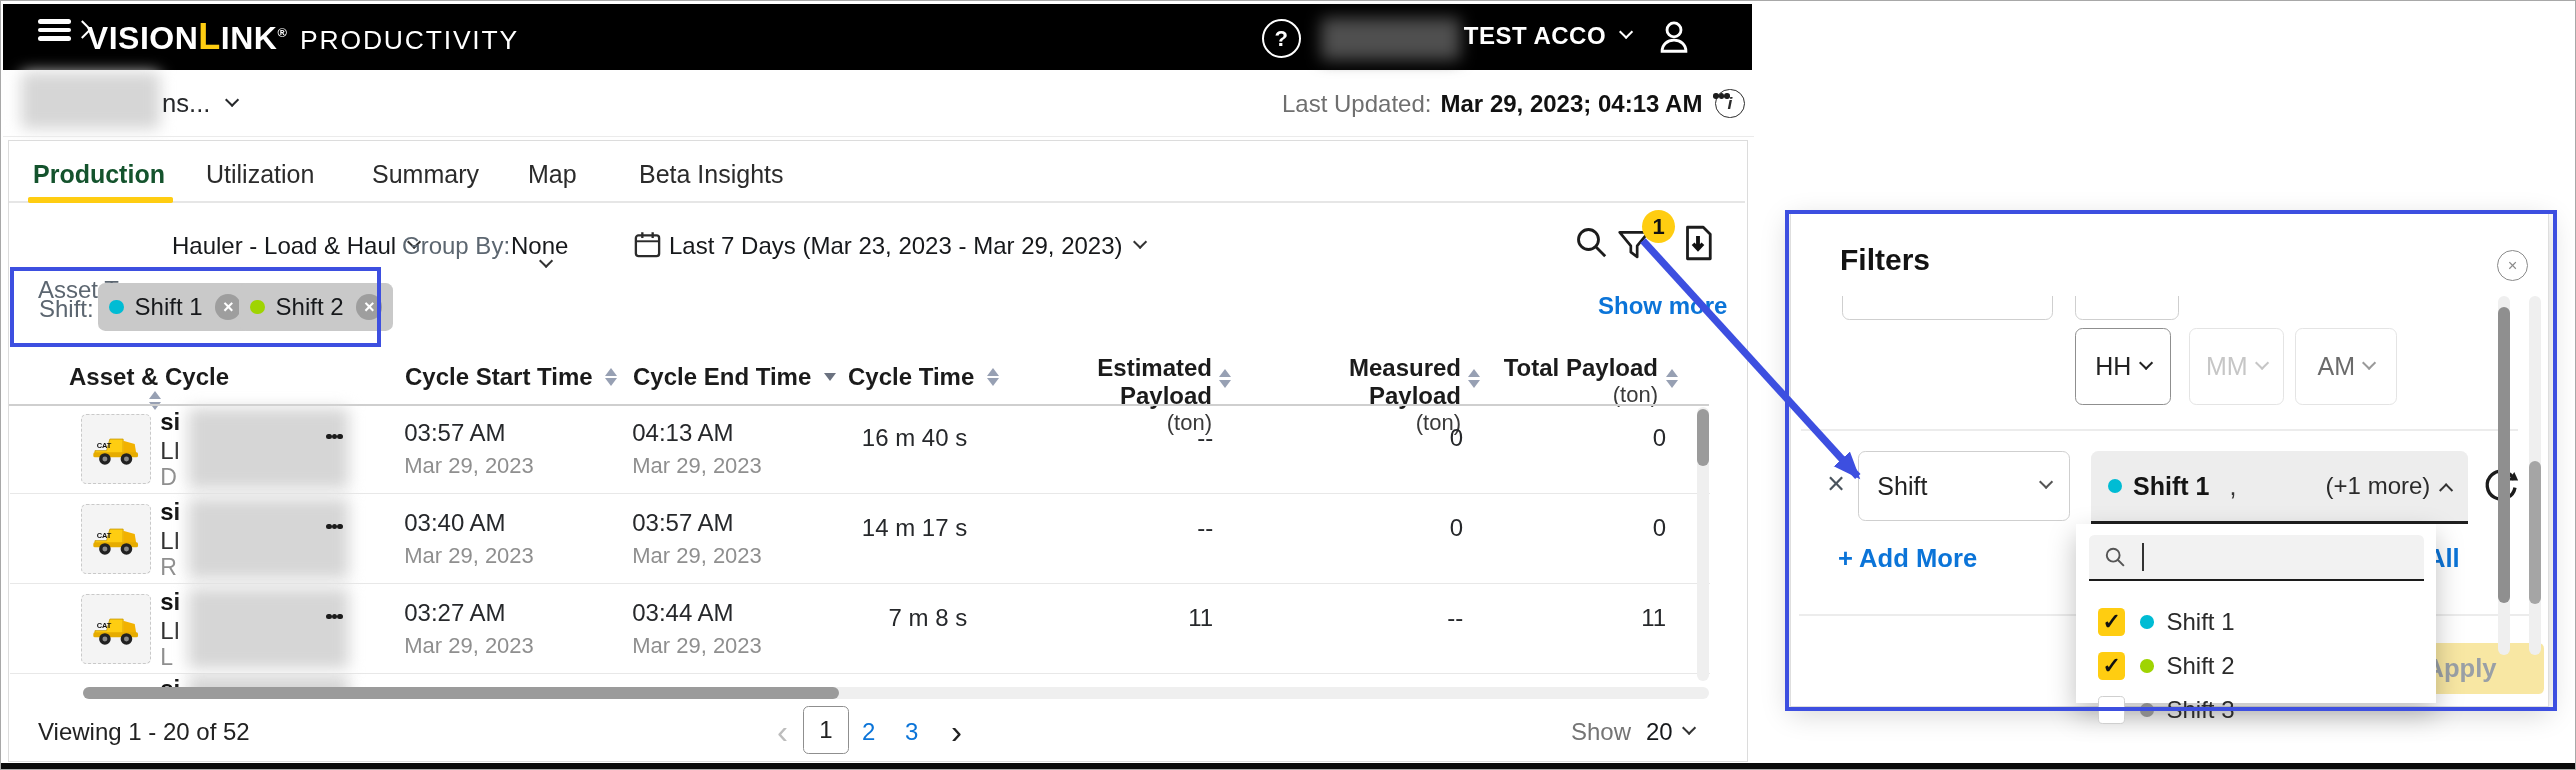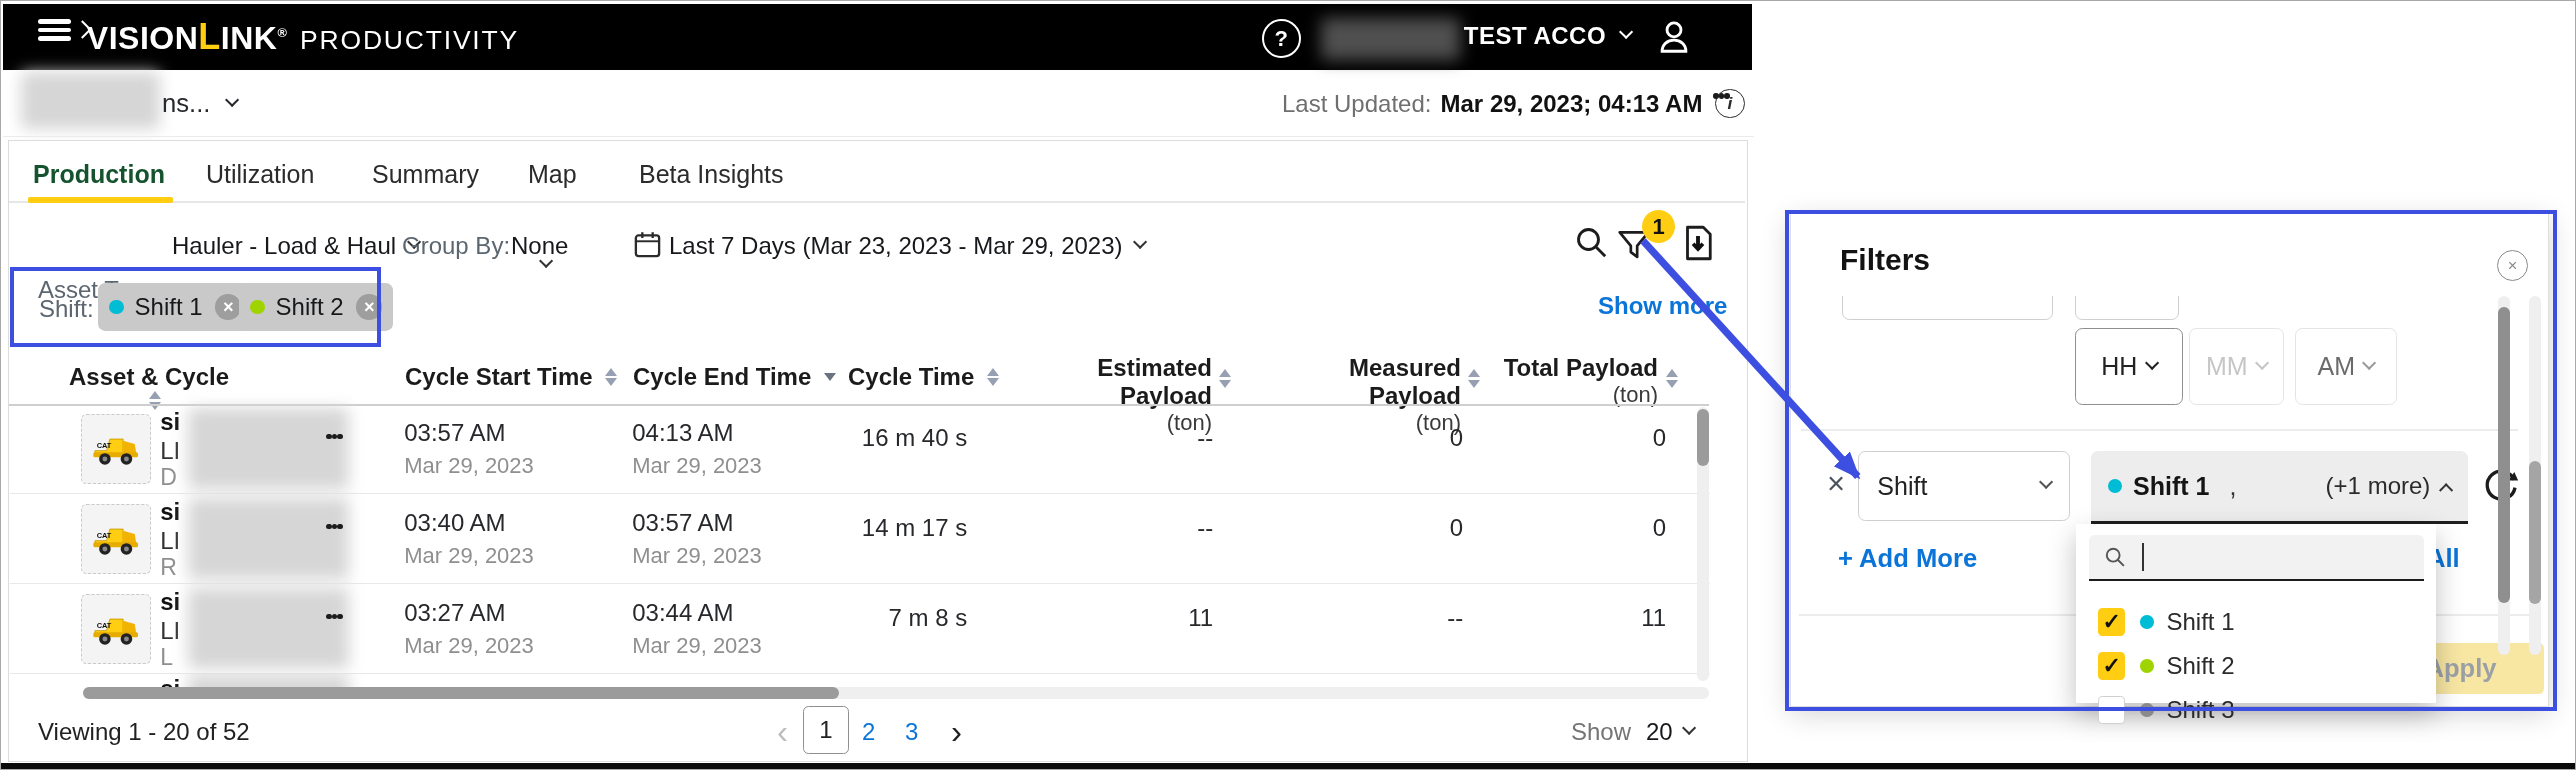--- a/index.html
+++ b/index.html
@@ -375,21 +375,21 @@
   <div class="abs ptitle" style="left:1839px;top:242px;">Filters</div>
   <div class="abs pclose" style="left:2496px;top:249px;">
     <span>×</span>
   </div>
 
   <div class="abs" style="left:1800px;top:295px;width:704px;height:25.6px;overflow:hidden;">
     <div class="inputbox abs" style="left:41px;top:-27.4px;width:211px;height:51px;"></div>
     <div class="inputbox abs" style="left:274px;top:-27.4px;width:104px;height:51px;"></div>
   </div>
 
-  <div class="abs timebox" style="left:2074px;top:327px;width:108px;height:77px;border:1.8px solid #8f8f8f;color:#222;">
+  <div class="abs timebox" style="left:2074px;top:327px;width:96px;height:77px;border:1.8px solid #8f8f8f;color:#222;">
     <span>HH</span>
       <span class="chev sm" style="color:#222;"></span>
   </div>
   <div class="abs timebox" style="left:2188px;top:327px;width:95px;height:77px;border:1.8px solid #e4e4e4;color:#c6c6c6;">
     <span>MM</span>
       <span class="chev sm" style="color:#c6c6c6;"></span>
   </div>
   <div class="abs timebox" style="left:2294px;top:327px;width:102px;height:77px;border:1.8px solid #e4e4e4;color:#6b6b6b;">
     <span>AM</span>
       <span class="chev sm" style="color:#9a9a9a;"></span>

